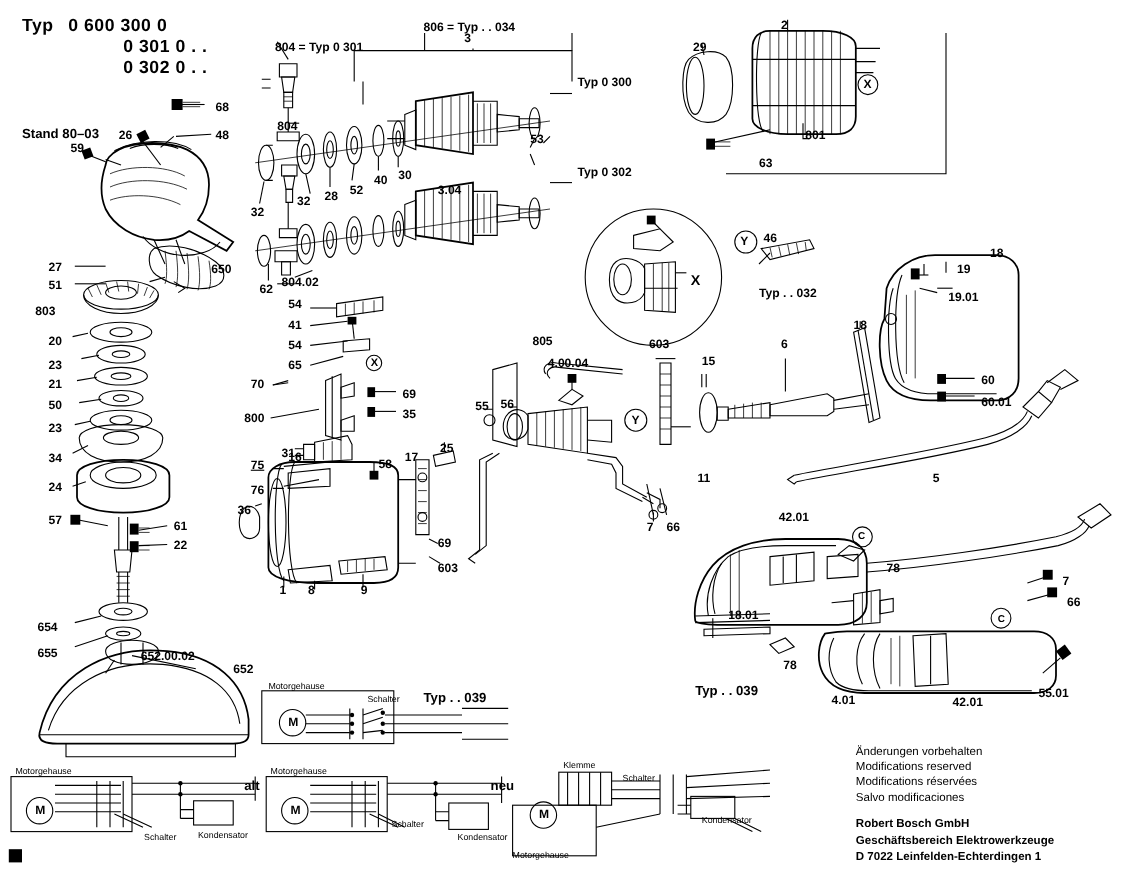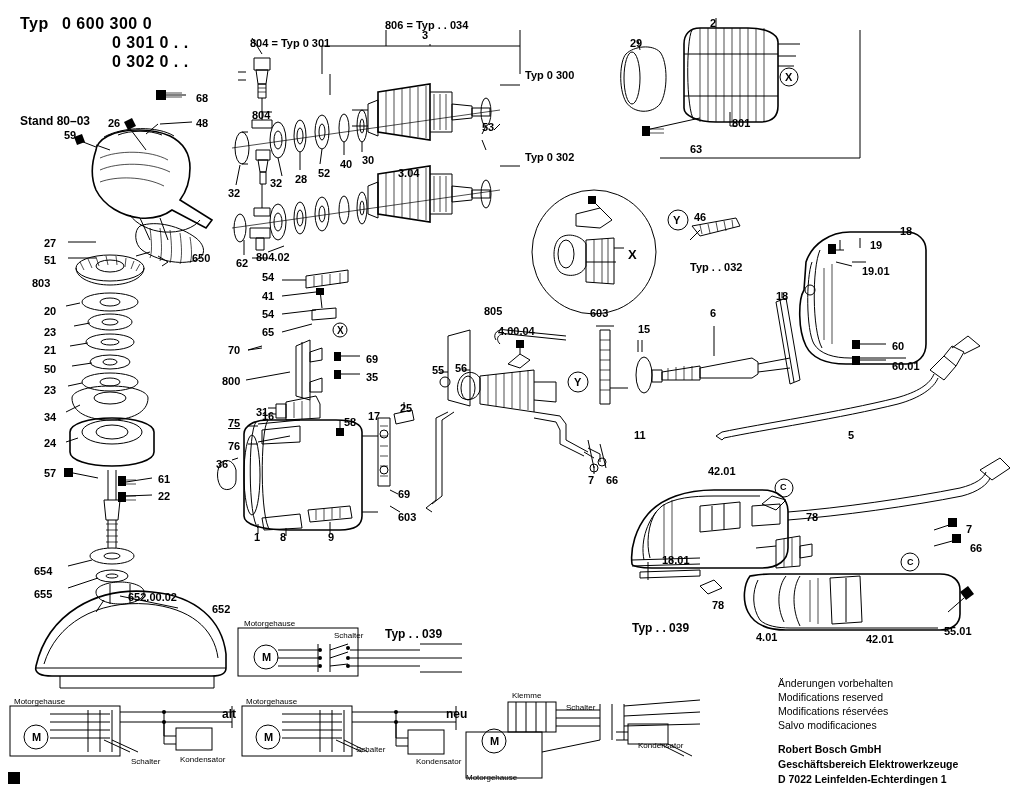--- a/index.html
+++ b/index.html
@@ -575,21 +575,21 @@
   <div class="lbl" style="left:482px; top:122px;">53</div>
   <div class="lbl" style="left:710px; top:18px;">2</div>
   <div class="lbl" style="left:630px; top:38px;">29</div>
   <div class="lbl" style="left:732px; top:118px;">801</div>
   <div class="lbl" style="left:650px; top:144px;margin-left:40px;">63</div>
   <div class="lbl" style="left:236px; top:258px;">62</div>
   <div class="lbl" style="left:256px; top:252px;">804.02</div>
   <div class="lbl" style="left:44px;  top:238px;">27</div>
   <div class="lbl" style="left:44px;  top:255px;">51</div>
   <div class="lbl" style="left:32px;  top:278px;">803</div>
-  <div class="lbl" style="left:160px; top:253px;padding-left:32px;">650</div>
+  <div class="lbl" style="left:160px; top:240px;padding-left:32px;">650</div>
   <div class="lbl" style="left:44px;  top:306px;">20</div>
   <div class="lbl" style="left:44px;  top:327px;">23</div>
   <div class="lbl" style="left:44px;  top:345px;">21</div>
   <div class="lbl" style="left:44px;  top:364px;">50</div>
   <div class="lbl" style="left:44px;  top:385px;">23</div>
   <div class="lbl" style="left:44px;  top:412px;">34</div>
   <div class="lbl" style="left:44px;  top:438px;">24</div>
   <div class="lbl" style="left:44px;  top:468px;">57</div>
   <div class="lbl" style="left:158px; top:474px;">61</div>
   <div class="lbl" style="left:158px; top:491px;">22</div>

